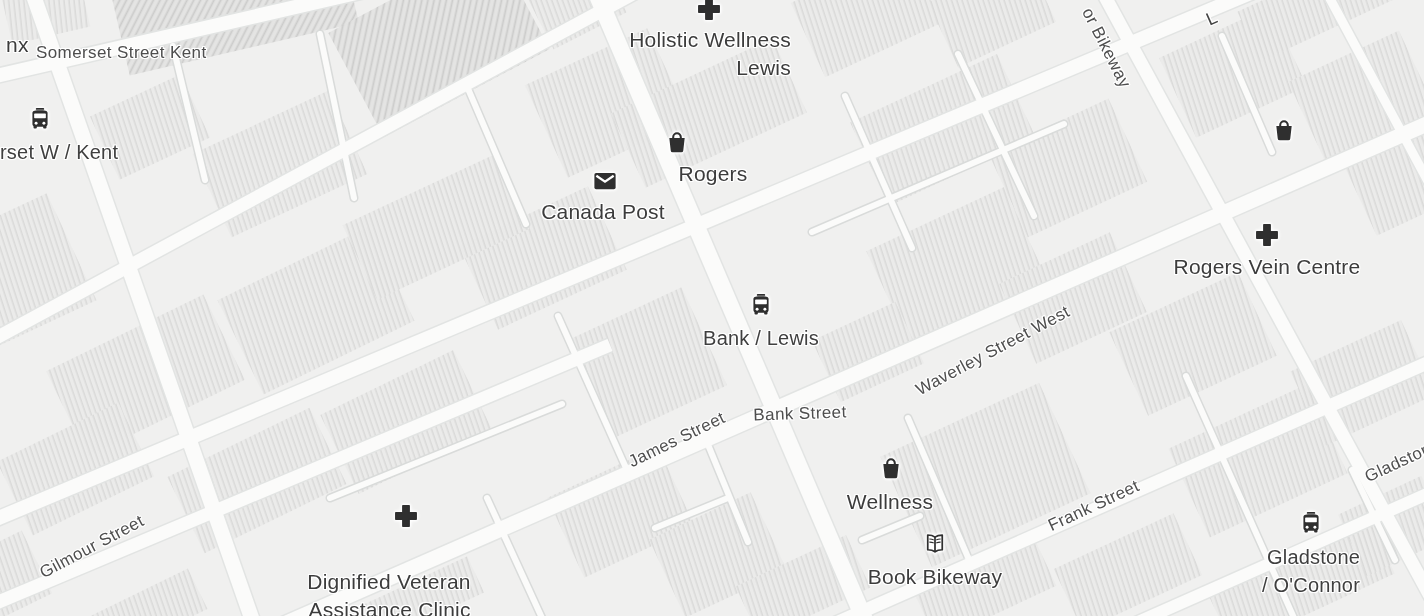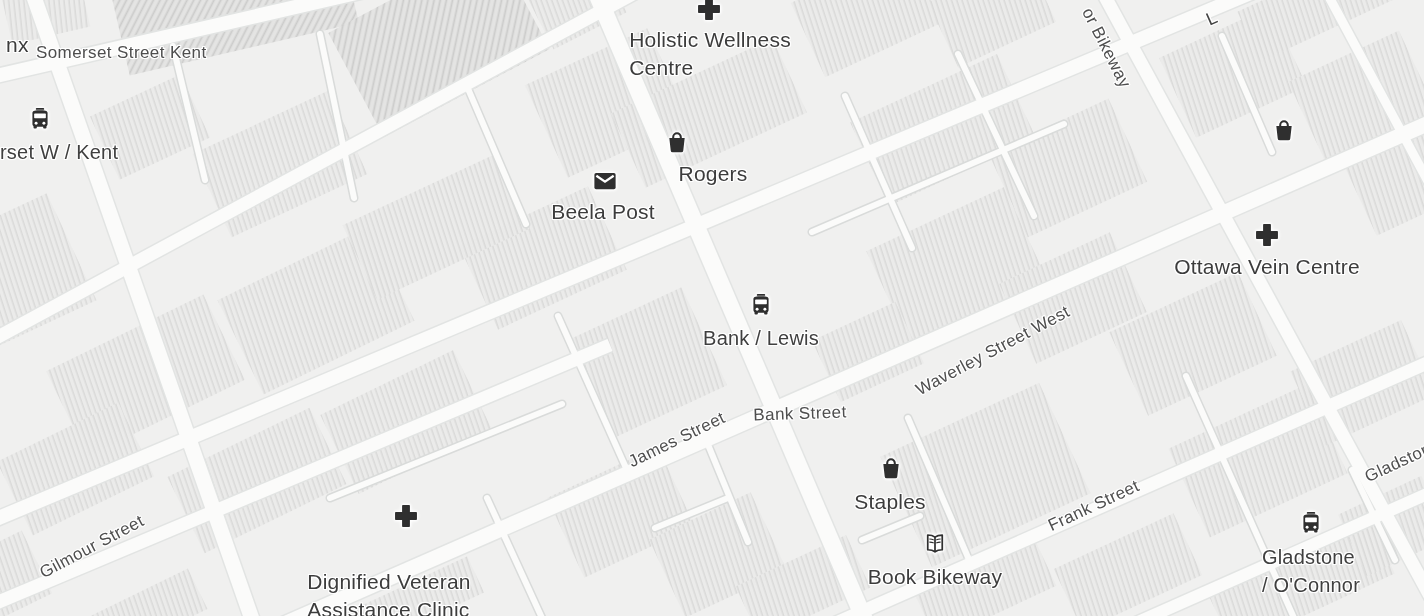--- a/index.html
+++ b/index.html
@@ -8,22 +8,22 @@
     background:#f0f0ef;font-family:"Liberation Sans",sans-serif;cursor:grab;
   }
   #base{position:absolute;left:0;top:0;}
   #labels{position:absolute;left:0;top:0;width:100%;height:100%;}
   .lbl{
     position:absolute;white-space:nowrap;
     text-shadow:0 1px 0 #fff,0 -1px 0 #fff,1px 0 0 #fff,-1px 0 0 #fff,
       1px 1px 0 #fff,-1px -1px 0 #fff,1px -1px 0 #fff,-1px 1px 0 #fff,0 0 3px #fff;
   }
   .street{font-size:17px;color:#4e4e4e;letter-spacing:.4px;}
-  .poi-label{font-size:21px;color:#3c3c3c;line-height:28px;text-align:left;letter-spacing:.2px;}
-  .stop-label{font-size:20px;color:#3f3f3f;line-height:28px;text-align:left;letter-spacing:.2px;}
+  .poi-label{font-size:21px;color:#3c3c3c;line-height:28px;text-align:right;letter-spacing:.2px;}
+  .stop-label{font-size:20px;color:#3f3f3f;line-height:28px;text-align:right;letter-spacing:.2px;}
   .left-align{text-align:left;}
   .icon{
     position:absolute;width:26px;height:26px;margin-left:-13px;margin-top:-13px;
     filter:drop-shadow(0 0 1px #fff) drop-shadow(0 0 1px #fff) drop-shadow(0 0 1.5px #fff);
   }
   .icon svg{width:26px;height:26px;display:block;}
 </style>
 </head>
 <body>
 
@@ -168,48 +168,48 @@
       <div class="lbl street" style="left: 1212px; top: 8px; transform: translateX(-50%) rotate(-24deg); font-size: 18px; color: rgb(67, 67, 67);">
         <div>L</div>
       </div>
       <span class="icon" style="left: 709px; top: 9px;">
         <svg viewBox="0 0 24 24">
      <path d="M9.1 2.6h5.8v6.5h6.5v5.8h-6.5v6.5H9.1v-6.5H2.6V9.1h6.5z" fill="#2f2f2f" stroke="#2f2f2f" stroke-width="1.4" stroke-linejoin="round"></path>
         </svg>
       </span>
       <div class="lbl poi-label" style="left: 710px; top: 26px; transform: translateX(-50%) rotate(0deg);">
         <div>Holistic Wellness</div>
-        <div>Centre</div>
+        <div>Lewis</div>
       </div>
       <span class="icon" style="left: 677px; top: 143px;">
         <svg viewBox="0 0 24 24">
      <path d="M8.5 8V6.5a3.5 3.5 0 0 1 7 0V8" fill="none" stroke="#2f2f2f" stroke-width="1.9"></path>
      <path d="M4.9 7.3h14.2l-1.3 11.6a1.9 1.9 0 0 1-1.9 1.7H8.1a1.9 1.9 0 0 1-1.9-1.7L4.9 7.3z" fill="#2f2f2f"></path>
         </svg>
       </span>
       <div class="lbl poi-label" style="left: 676px; top: 160px; transform: translateX(-50%) rotate(0deg); margin-left: 37px;">
         <div>Rogers</div>
       </div>
       <span class="icon" style="left: 605px; top: 181px;">
         <svg viewBox="0 0 24 24">
      <rect x="2.2" y="4.6" width="19.6" height="15" rx="1.6" fill="#2f2f2f"></rect>
      <path d="M4 7.2l8 5.4 8-5.4" fill="none" stroke="#fff" stroke-width="2.1"></path>
         </svg>
       </span>
       <div class="lbl poi-label" style="left: 603px; top: 198px; transform: translateX(-50%) rotate(0deg);">
-        <div>Beela Post</div>
+        <div>Canada Post</div>
       </div>
       <span class="icon" style="left: 891px; top: 469px;">
         <svg viewBox="0 0 24 24">
      <path d="M8.5 8V6.5a3.5 3.5 0 0 1 7 0V8" fill="none" stroke="#2f2f2f" stroke-width="1.9"></path>
      <path d="M4.9 7.3h14.2l-1.3 11.6a1.9 1.9 0 0 1-1.9 1.7H8.1a1.9 1.9 0 0 1-1.9-1.7L4.9 7.3z" fill="#2f2f2f"></path>
         </svg>
       </span>
       <div class="lbl poi-label" style="left: 890px; top: 488px; transform: translateX(-50%) rotate(0deg);">
-        <div>Staples</div>
+        <div>Wellness</div>
       </div>
       <span class="icon" style="left: 935px; top: 544px;">
         <svg viewBox="0 0 24 24">
      <g stroke="#2f2f2f" stroke-width="1.6" stroke-linejoin="round" fill="#fff">
      <path d="M12 5.6C10.3 4.3 8.2 3.7 5.3 3.7v13.6c2.9 0 5 .6 6.7 1.9 1.7-1.3 3.8-1.9 6.7-1.9V3.7c-2.9 0-5 .6-6.7 1.9z"></path>
      <path d="M12 5.6v13.6"></path>
           </g>
      <path d="M7.2 7.4c1.3.1 2.3.3 3.2.7M7.2 10.2c1.3.1 2.3.3 3.2.7M13.6 8.1c.9-.4 1.9-.6 3.2-.7M13.6 10.9c.9-.4 1.9-.6 3.2-.7" stroke="#2f2f2f" stroke-width="1.1" fill="none" stroke-linecap="round"></path>
         </svg>
       </span>
@@ -221,21 +221,21 @@
      <path d="M8.5 8V6.5a3.5 3.5 0 0 1 7 0V8" fill="none" stroke="#2f2f2f" stroke-width="1.9"></path>
      <path d="M4.9 7.3h14.2l-1.3 11.6a1.9 1.9 0 0 1-1.9 1.7H8.1a1.9 1.9 0 0 1-1.9-1.7L4.9 7.3z" fill="#2f2f2f"></path>
         </svg>
       </span>
       <span class="icon" style="left: 1267px; top: 235px;">
         <svg viewBox="0 0 24 24">
      <path d="M9.1 2.6h5.8v6.5h6.5v5.8h-6.5v6.5H9.1v-6.5H2.6V9.1h6.5z" fill="#2f2f2f" stroke="#2f2f2f" stroke-width="1.4" stroke-linejoin="round"></path>
         </svg>
       </span>
       <div class="lbl poi-label" style="left: 1267px; top: 253px; transform: translateX(-50%) rotate(0deg);">
-        <div>Ottawa Vein Centre</div>
+        <div>Rogers Vein Centre</div>
       </div>
       <span class="icon" style="left: 406px; top: 516px;">
         <svg viewBox="0 0 24 24">
      <path d="M9.1 2.6h5.8v6.5h6.5v5.8h-6.5v6.5H9.1v-6.5H2.6V9.1h6.5z" fill="#2f2f2f" stroke="#2f2f2f" stroke-width="1.4" stroke-linejoin="round"></path>
         </svg>
       </span>
       <div class="lbl poi-label" style="left: 389px; top: 536px; transform: translateX(-50%) rotate(0deg); margin-top: 32px;">
         <div>Dignified Veteran</div>
         <div>Assistance Clinic</div>
       </div>

